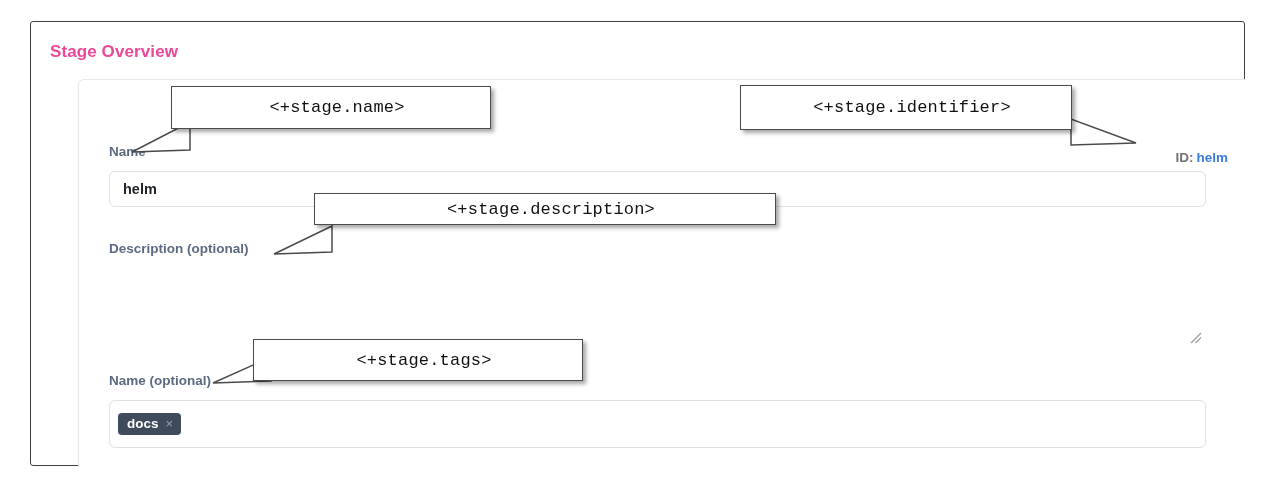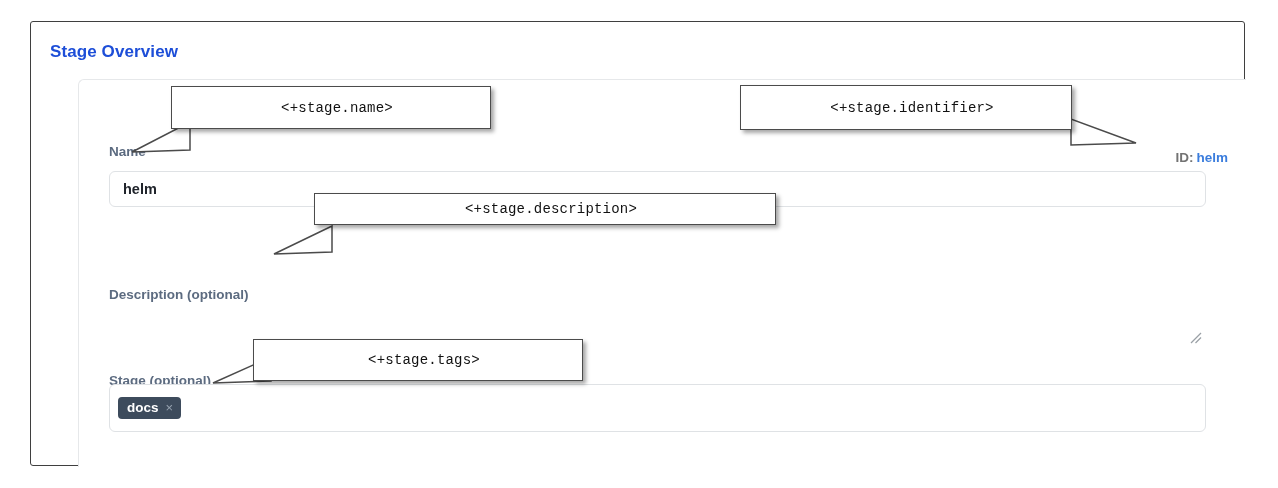--- a/index.html
+++ b/index.html
@@ -27,21 +27,21 @@
     border-radius: 3px;
     background: #ffffff;
   }
 
   #page-title {
     position: absolute;
     left: 19px;
     top: 20px;
     font-size: 17px;
     font-weight: bold;
-    color: #1d4ed8;
+    color: #ec4899;
     letter-spacing: 0.1px;
   }
 
   
   #stage-card {
     position: absolute;
     left: 47px;
     top: 57px;
     width: 1168px;
     height: 388px;
@@ -97,21 +97,21 @@
     position: absolute;
     left: 1111px;
     top: 252px;
     width: 12px;
     height: 12px;
     pointer-events: none;
   }
 
   #tags-input-box {
     left: 30px;
-    top: 304px;
+    top: 320px;
     width: 1097px;
     height: 48px;
     display: flex;
     align-items: center;
     padding: 0 8px;
   }
 
   #tag-chip {
     display: inline-flex;
     align-items: center;
@@ -144,21 +144,21 @@
   #id-value { color: #3b7ddd; margin-left: 3px; }
 
   
   .callout {
     position: absolute;
     box-sizing: border-box;
     background: #ffffff;
     border: 1.5px solid #4b4b4b;
     box-shadow: 3px 3px 4px rgba(0,0,0,0.35);
     font-family: "Liberation Mono", monospace;
-    font-size: 14px;
+    font-size: 17px;
     color: #111111;
     display: flex;
     align-items: center;
     justify-content: center;
     letter-spacing: 0.2px;
     z-index: 20;
     padding-left: 12px;
   }
 
   .callout-tail {
@@ -188,27 +188,27 @@
 
   <div id="stage-card">
 
     <div class="field-label" style="left:30px; top:64px;">Name</div>
     <input id="name-input" class="text-input" type="text" value="helm" style="">
 
     <div id="id-line">
       <span id="id-label">ID:</span><span id="id-value">helm</span>
     </div>
 
-    <div class="field-label" style="left:30px; top:161px;margin-top:46px;">Description (optional)</div>
+    <div class="field-label" style="left:30px; top:161px;">Description (optional)</div>
     <svg id="resize-grip" viewBox="0 0 12 12">
       <line x1="11" y1="1" x2="1" y2="11" stroke="#9aa0a6" stroke-width="1.2"></line>
       <line x1="11" y1="5.5" x2="5.5" y2="11" stroke="#9aa0a6" stroke-width="1.2"></line>
     </svg>
 
-    <div class="field-label" style="left:30px; top:293px;">Stage (optional)</div>
+    <div class="field-label" style="left:30px; top:293px;">Name (optional)</div>
     <div id="tags-input-box" class="text-input">
       <span id="tag-chip">
         <span>docs</span>
         <span class="chip-x">×</span>
       </span>
     </div>
 
   </div>
 </div>
 

